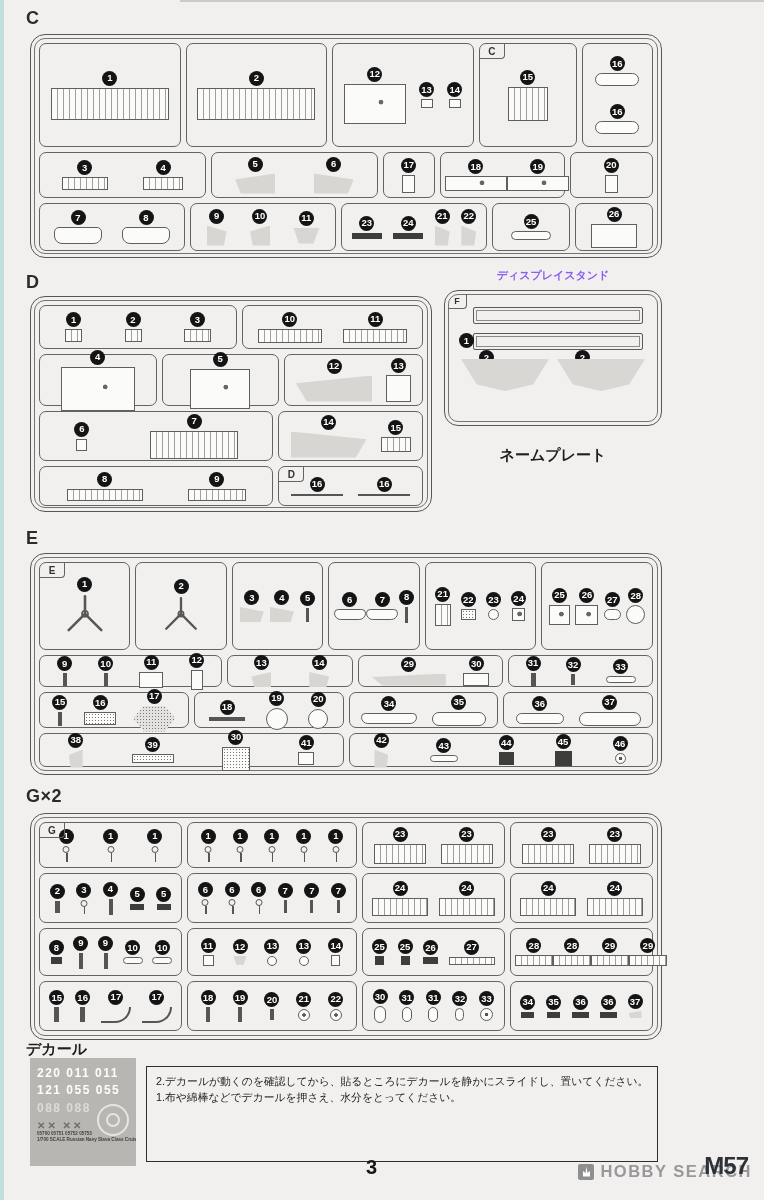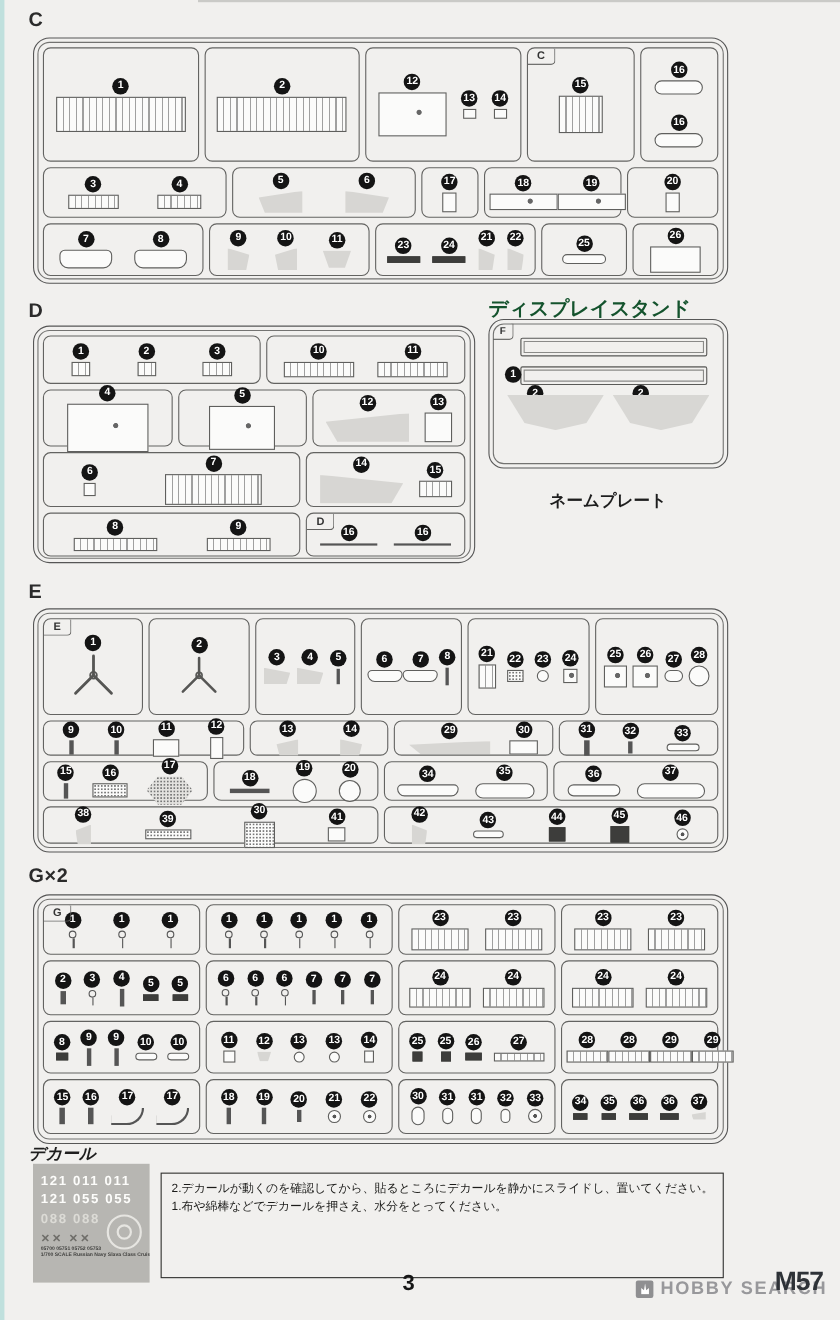--- a/index.html
+++ b/index.html
@@ -47,22 +47,22 @@
   .s-rodv{border:none;background:#555;}
   .s-arc{border:2px solid #555;border-top:none;border-left:none;border-radius:0 0 22px 0;background:transparent;}
   .s-pin{border:none;background:none;position:relative;}
   .s-pin::before{content:'';position:absolute;top:0;left:50%;transform:translateX(-50%);
       width:7px;height:7px;border:1px solid #555;border-radius:50%;box-sizing:border-box;}
   .s-pin::after{content:'';position:absolute;top:7px;bottom:0;left:50%;width:1.5px;background:#555;}
   .s-prop svg{display:block;}
   .s-prop{border:none;background:none;}
 
   
-  #stand-title{position:absolute;left:444px;top:268px;width:218px;
-      font-weight:bold;font-size:18px;color:#14532d;}
+  #stand-title{position:absolute;left:444px;top:268px;width:218px;text-align:center;
+      font-weight:bold;font-size:11px;color:#8b5cf6;}
   #f-box{position:absolute;left:444px;top:290px;width:218px;height:136px;border:1.5px solid #565656;
       border-radius:14px;box-sizing:border-box;padding:6px 12px;}
   #f-box::before{content:'';position:absolute;inset:3px;border:1px solid #737371;border-radius:10px;pointer-events:none;}
   .stand-tab{position:absolute;top:3px;left:3px;width:18px;height:14px;border-right:1px solid #636361;
       border-bottom:1px solid #636361;border-radius:10px 0 4px 0;font-weight:bold;font-size:9px;
       display:flex;align-items:center;justify-content:center;color:#333;}
   #stand-bars{position:relative;margin:10px 6px 4px 16px;}
   .stand-bar{height:15px;border:1px solid #5a5a58;box-shadow:inset 0 0 0 2px #f1f0ee, inset 0 0 0 3px #8a8a88;
       margin-bottom:9px;border-radius:2px;}
   #stand-badge1{position:absolute;left:-14px;top:26px;}
@@ -922,23 +922,23 @@
             <div class="glyph s-dark" style="width: 17px; height: 6px;"></div>
           </div>
           <div class="part">
             <span class="badge">37</span>
             <div class="glyph s-tri-l" style="width: 13px; height: 7px;"></div>
           </div>
         </div>
       </div>
     </div>
 
-  <div class="sec-label-jp" style="left:26px;top:1040px;font-style:italic;">デカール</div>
+  <div class="sec-label-jp" style="left:26px;top:1040px;">デカール</div>
   <div id="decal-sheet">
-    <div class="dnum">121 011 011</div>
+    <div class="dnum">220 011 011</div>
     <div class="dnum">121 055 055</div>
     <div class="dnum dnum-dim">088 088</div>
     <div id="d-circle"></div>
     <div id="d-marks">✕✕  ✕✕</div>
     <div class="d-footer">05700 05751 05752 05753</div>
     <div class="d-footer">1/700 SCALE Russian Navy Slava Class Cruiser</div>
   </div>
   <div id="decal-instr">
     <div class="instr-line">2.デカールが動くのを確認してから、貼るところにデカールを静かにスライドし、置いてください。</div>
     <div class="instr-line">1.布や綿棒などでデカールを押さえ、水分をとってください。</div>

